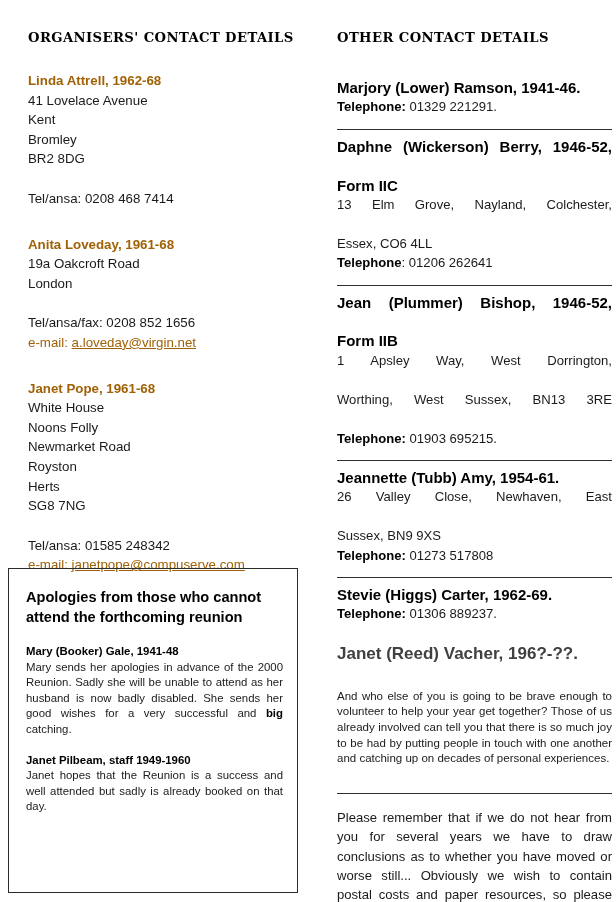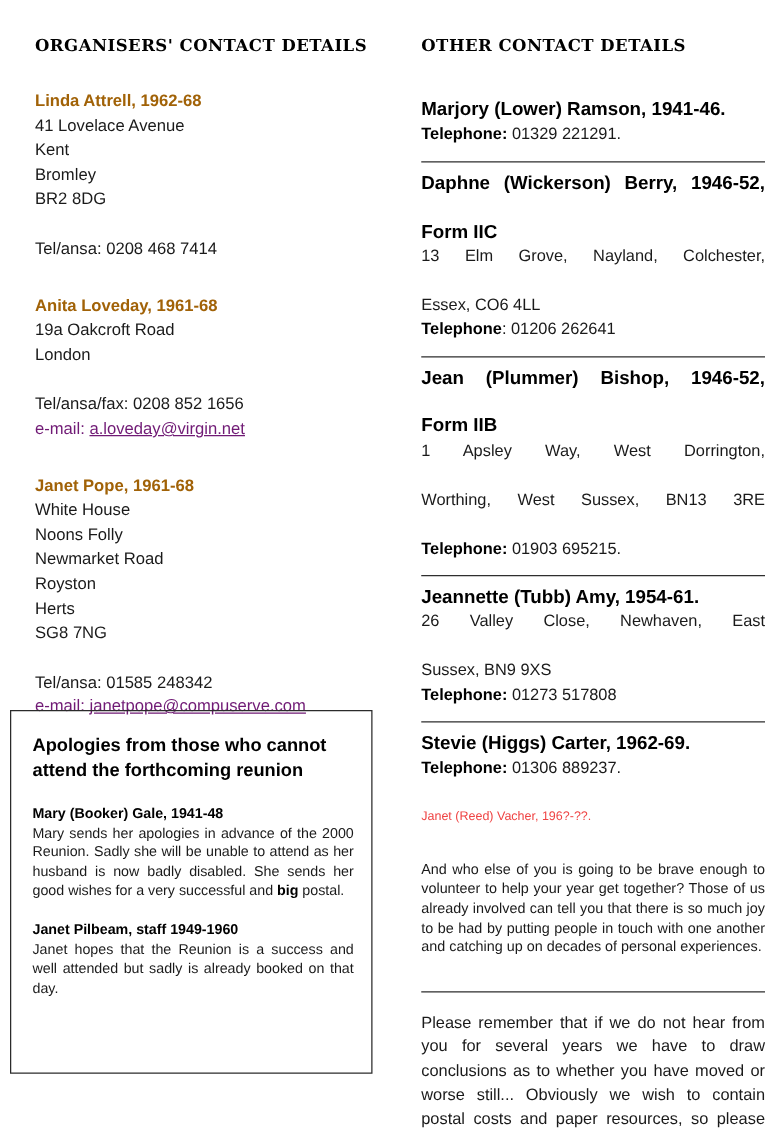--- a/index.html
+++ b/index.html
@@ -62,38 +62,38 @@
   .tel-line {
     font-weight: 400;
     font-size: 13.3px;
     line-height: 19.6px;
     color: #1a1a1a;
   }
   .mail-line {
     font-weight: 400;
     font-size: 13.3px;
     line-height: 19.6px;
-    color: #701a75;
+    color: #a16207;
     white-space: nowrap;
   }
   .mail-addr {
     text-decoration: underline;
   }
 
   .gap-sm { height: 14px; }
   .gap-md { height: 20px; }
   .gap-lg { height: 26px; }
 
   
   .apologies-box {
     position: absolute;
     left: 8px;
     top: 568px;
     width: 290px;
-    height: 291px;
+    height: 325px;
     border: 1.4px solid #2b2b2b;
     box-sizing: border-box;
     padding: 18px 14px 0 17px;
   }
   .box-title {
     font-weight: 700;
     font-size: 14.6px;
     line-height: 20px;
     color: #000;
     margin-bottom: 17px;
@@ -150,24 +150,24 @@
     width: 100%;
   }
   .entry-tel {
     font-size: 13.1px;
     line-height: 19.4px;
     color: #1a1a1a;
   }
   .entry-tel b { font-weight: 700; color: #000; }
 
   .plain-name {
-    font-weight: 400;
-    font-size: 10px;
+    font-weight: 700;
+    font-size: 17px;
     line-height: 19px;
-    color: #ef4444;
+    color: #404040;
   }
 
   .para-small {
     font-weight: 400;
     font-size: 11.5px;
     line-height: 15.6px;
     color: #1a1a1a;
     text-align: justify;
   }
   .para-large {
@@ -224,21 +224,21 @@
       <div class="tel-line">Tel/ansa: 01585 248342</div>
       <div class="mail-line"><span>e-mail: </span><span class="mail-addr">janetpope@compuserve.com</span></div>
     </div>
   </div>
 
   <div class="apologies-box">
     <div class="box-title">Apologies from those who cannot attend the forthcoming reunion</div>
 
     <div class="apology-item">
       <div class="apology-name">Mary (Booker) Gale, 1941-48</div>
-      <div class="apology-text"><span>Mary sends her apologies in advance of the 2000 Reunion.  Sadly she will be unable to attend as her husband is now badly disabled.  She sends her good wishes for a very successful and </span><b>big</b><span> postal.</span></div>
+      <div class="apology-text"><span>Mary sends her apologies in advance of the 2000 Reunion.  Sadly she will be unable to attend as her husband is now badly disabled.  She sends her good wishes for a very successful and </span><b>big</b><span> catching.</span></div>
     </div>
 
     <div class="apology-item">
       <div class="apology-name">Janet Pilbeam, staff 1949-1960</div>
       <div class="apology-text"><span>Janet hopes that the Reunion is a success and well attended but sadly is already booked on that day.</span></div>
     </div>
   </div>
 
   <div class="col-right">
 

